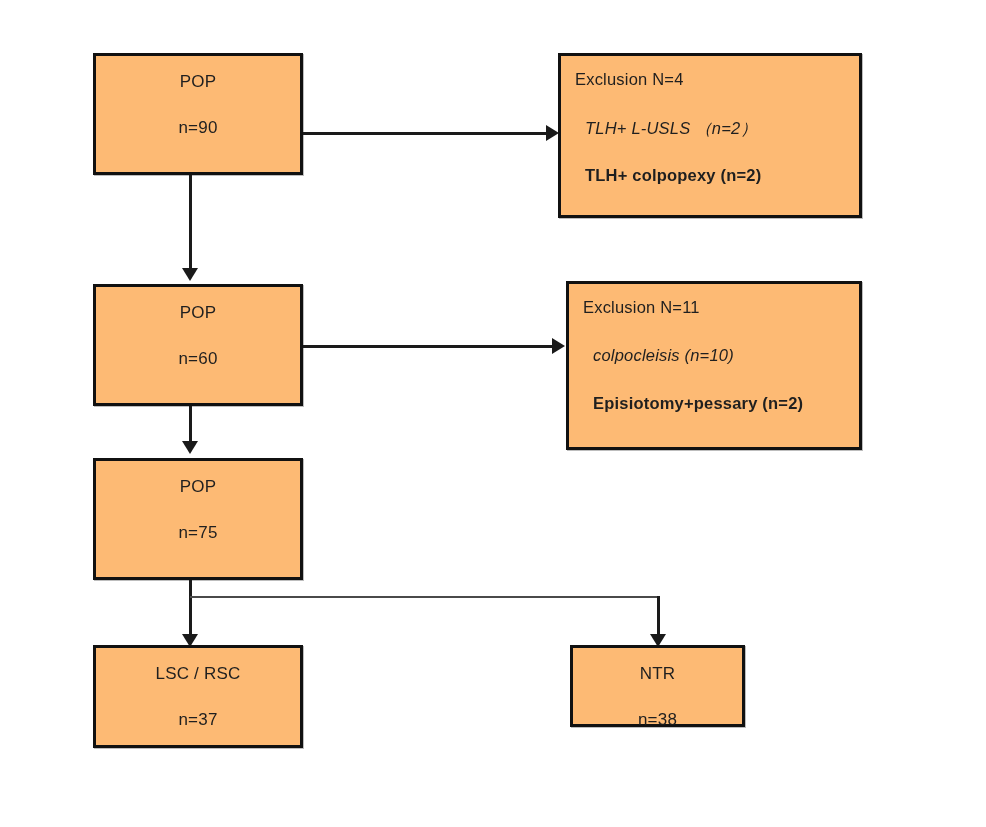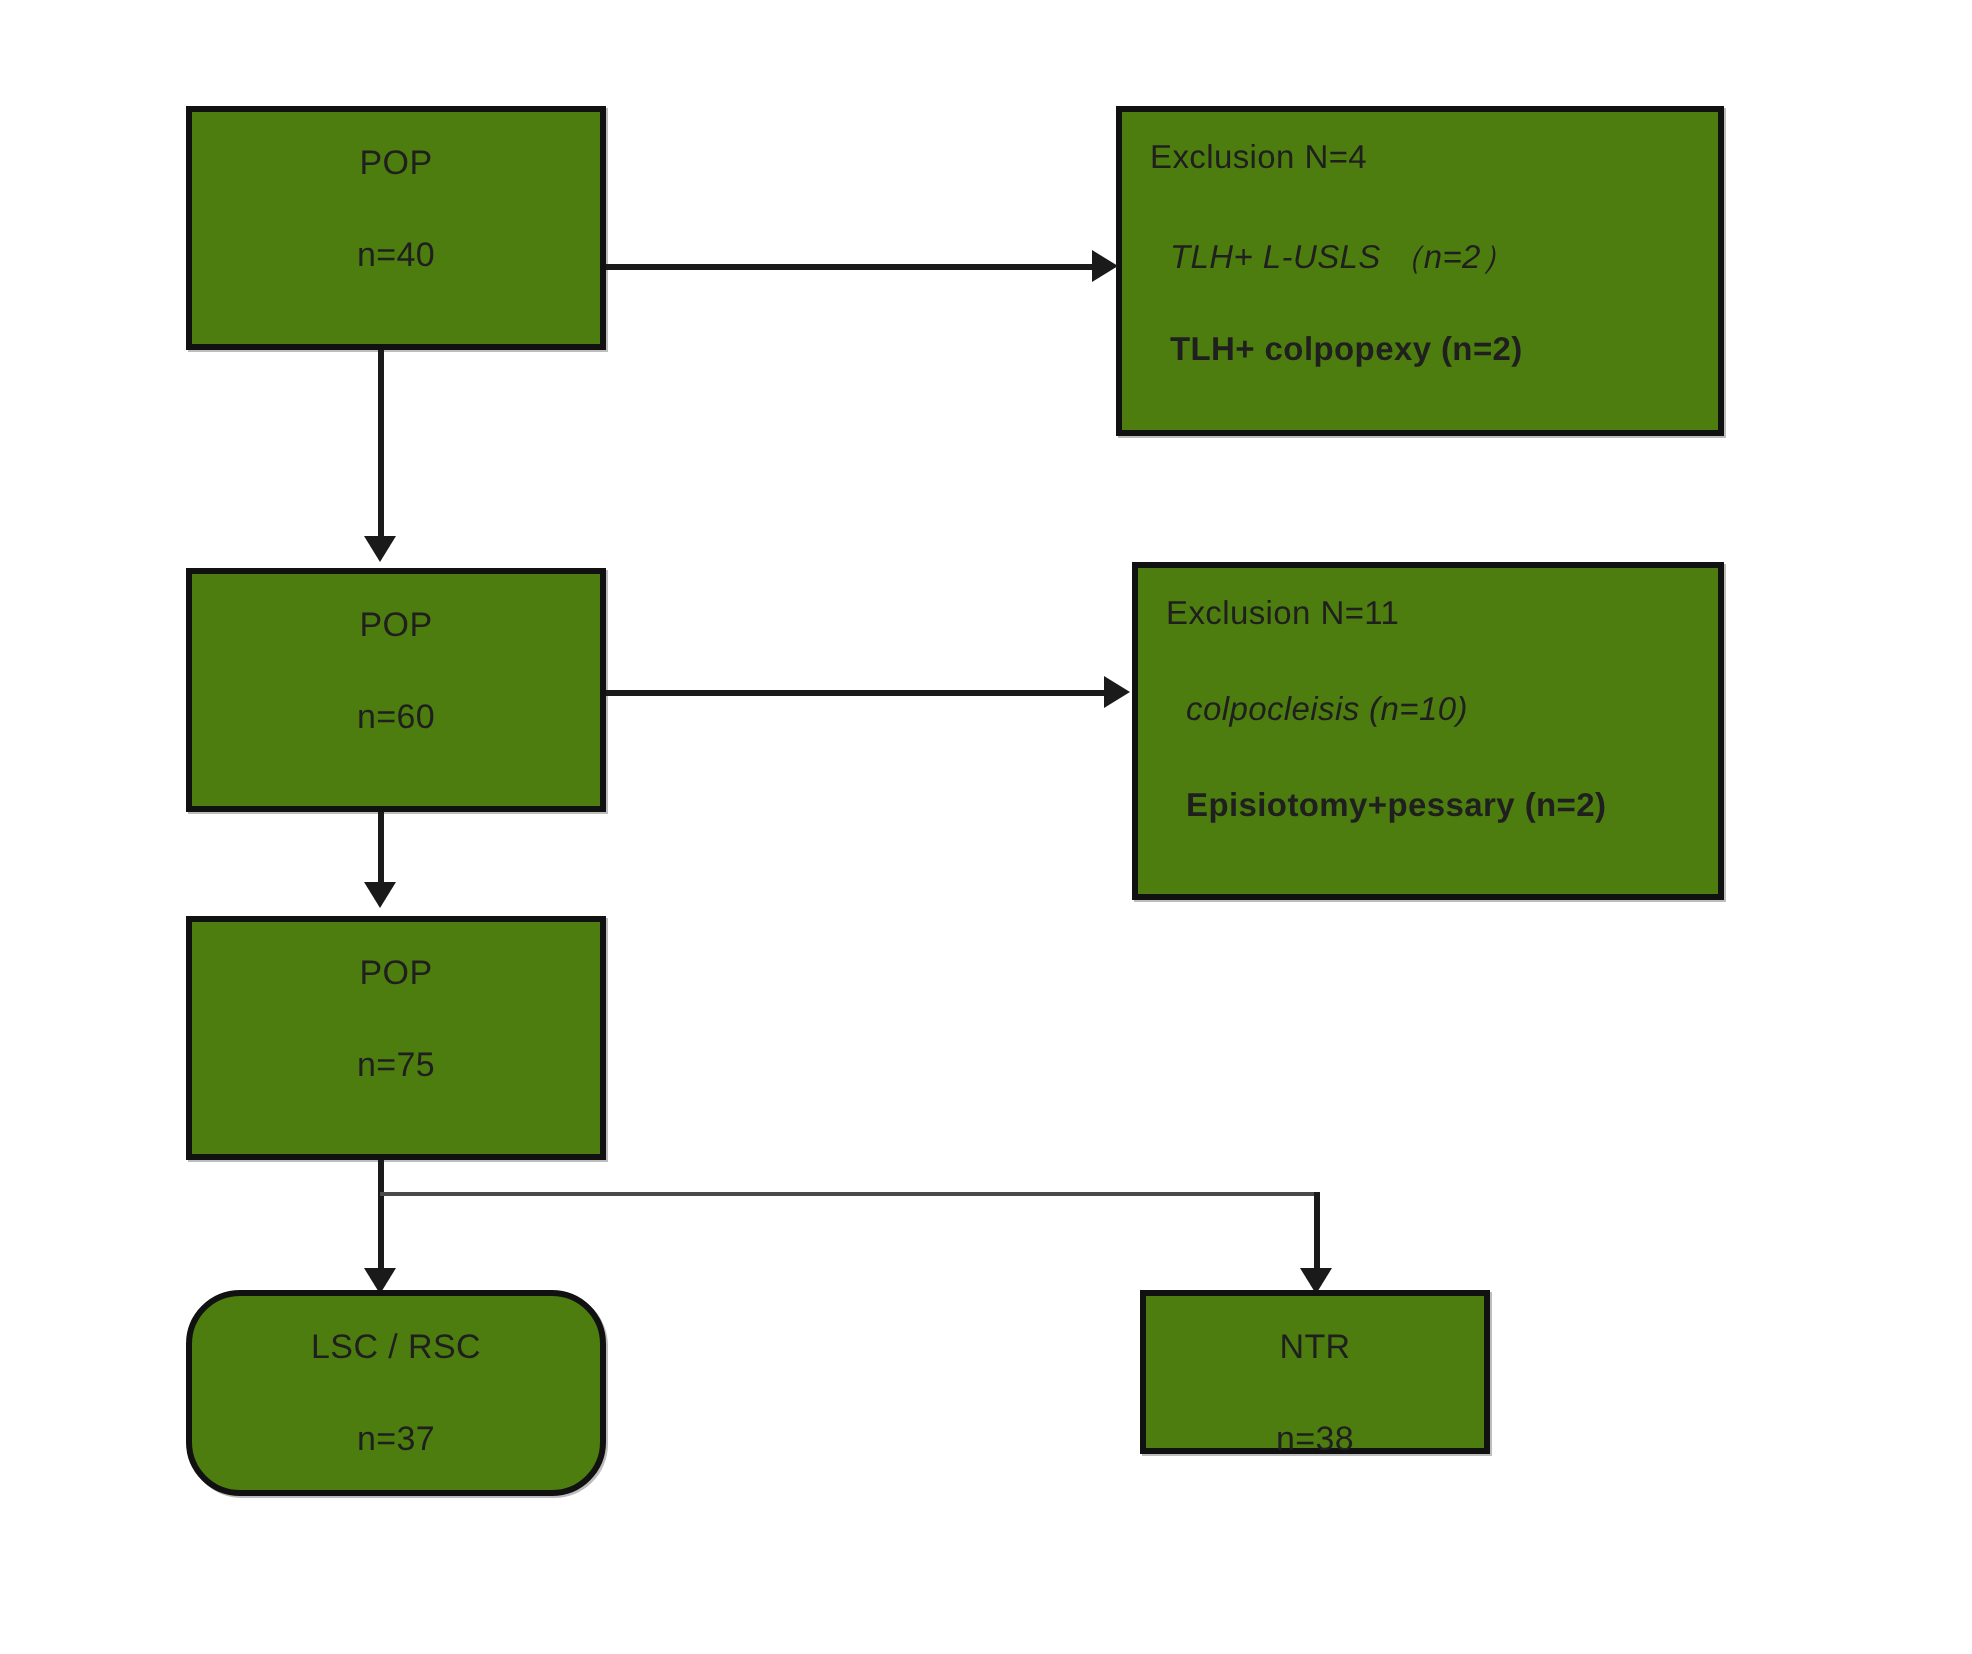--- a/index.html
+++ b/index.html
@@ -18,21 +18,21 @@
   #flowchart {
     position: absolute;
     left: 0;
     top: 0;
     width: 986px;
     height: 827px;
   }
   .node {
     position: absolute;
     border: 3px solid #111111;
-    background: #4d7c0f;
+    background: #fdba74;
     box-sizing: border-box;
     box-shadow: 1px 1px 0 #bdbdbd;
   }
   .node .line {
     position: absolute;
     left: 0;
     right: 0;
     text-align: center;
     font-size: 17px;
     letter-spacing: 0.2px;
@@ -81,21 +81,21 @@
     border-left: 13px solid #1a1a1a;
   }
 </style>
 </head>
 <body>
 
 <div id="flowchart">
 
   <div class="node center" style="left:93px; top:53px; width:210px; height:122px;">
     <div class="line l1">POP</div>
-    <div class="line l2">n=40</div>
+    <div class="line l2">n=90</div>
   </div>
 
   <div class="node excl" style="left:558px; top:53px; width:304px; height:165px;">
     <div class="line l1">Exclusion N=4</div>
     <div class="line l2">TLH+ L-USLS （n=2）</div>
     <div class="line l3">TLH+ colpopexy (n=2)</div>
   </div>
 
   <div class="hline" style="left:303px; top:132px; width:245px;"></div>
   <div class="arrow-right" style="left:546px; top:125px;"></div>
@@ -125,21 +125,21 @@
     <div class="line l2">n=75</div>
   </div>
 
   <div class="vline" style="left:189px; top:580px; height:58px;"></div>
   <div class="arrow-down" style="left:182px; top:634px;"></div>
 
   <div class="hline thin" style="left:190px; top:596px; width:470px;"></div>
   <div class="vline" style="left:657px; top:596px; height:42px;"></div>
   <div class="arrow-down" style="left:650px; top:634px;"></div>
 
-  <div class="node center" style="left:93px; top:645px; width:210px; height:103px;border-radius:27px;">
+  <div class="node center" style="left:93px; top:645px; width:210px; height:103px;">
     <div class="line l1">LSC / RSC</div>
     <div class="line l2">n=37</div>
   </div>
 
   <div class="node center" style="left:570px; top:645px; width:175px; height:82px;">
     <div class="line l1">NTR</div>
     <div class="line l2">n=38</div>
   </div>
 
 </div>

